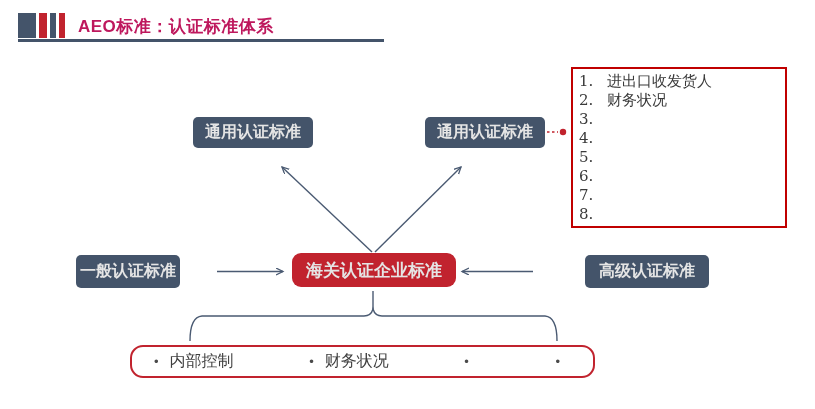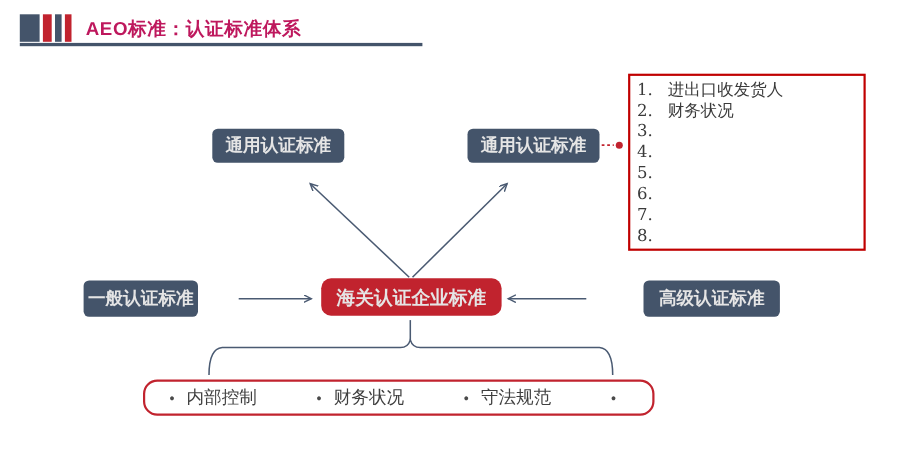--- a/index.html
+++ b/index.html
@@ -139,21 +139,20 @@
         <span>内部控制</span>
       </div>
 
       <div class="crow">
         <span class="cbullet">•</span>
         <span>财务状况</span>
       </div>
 
       <div class="crow">
         <span class="cbullet">•</span>
-        <span>守法规范</span>
       </div>
 
       <div class="crow">
         <span class="cbullet">•</span>
       </div>
     </div>
 
 </div>
 
 </body></html>

